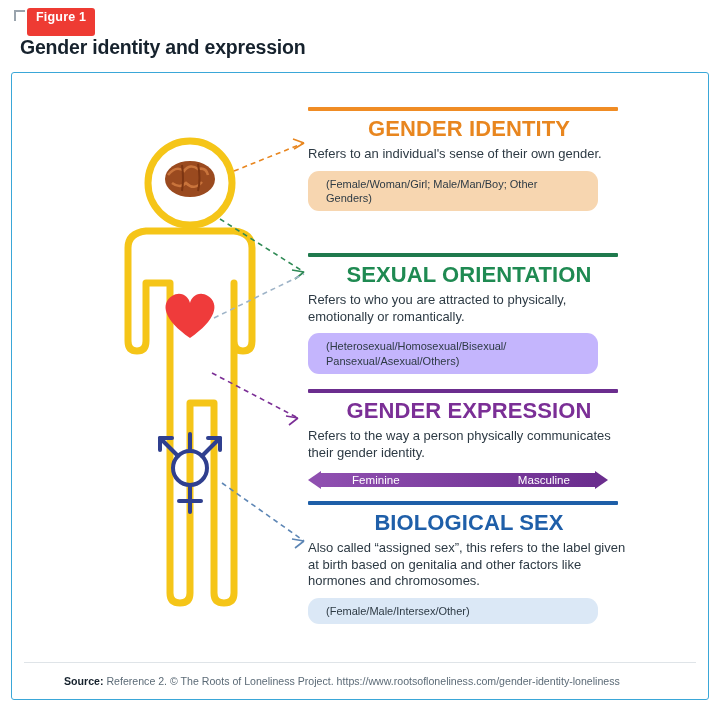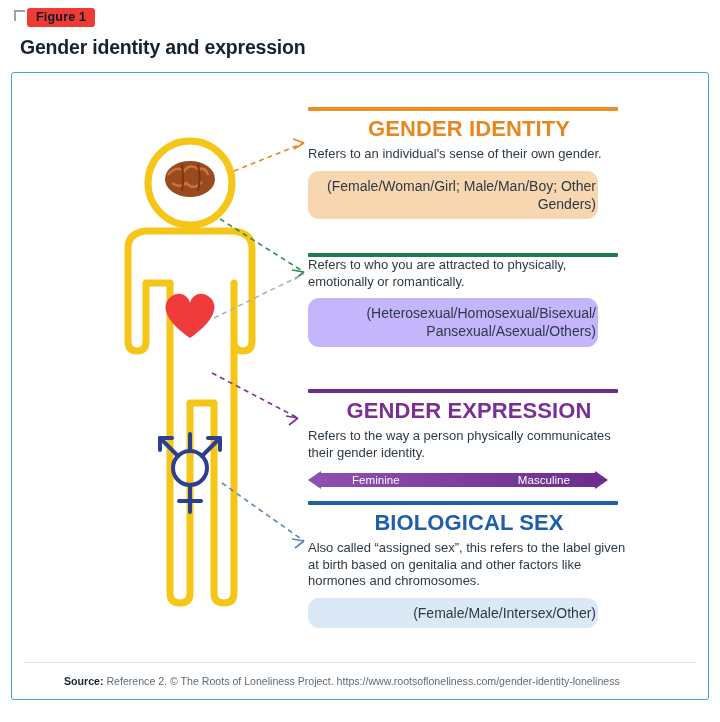--- a/index.html
+++ b/index.html
@@ -33,24 +33,24 @@
   .corner-mark {
     width: 9px;
     height: 9px;
     border-left: 2px solid #9aa4ad;
     border-top: 2px solid #9aa4ad;
     margin-top: 2px;
     margin-right: 2px;
   }
   .fig-badge {
     background: #ee3b33;
-    color: #0f172a;
+    color: #ffffff;
     font-size: 12.5px;
     font-weight: bold;
-    padding: 2px 9px 3px 9px;
+    padding: 2px 9px 12px 9px;
     border-radius: 3px;
     letter-spacing: .2px;
     line-height: 1.15;
   }
   .fig-title {
     position: absolute;
     left: 20px;
     top: 36px;
     font-size: 19.5px;
     font-weight: bold;
@@ -105,24 +105,24 @@
   }
   .block p {
     margin: 0;
     font-size: 13px;
     line-height: 1.28;
     color: #2d3a44;
   }
   .pill {
     margin-top: 8px;
     border-radius: 11px;
-    padding: 6px 2px;
-    font-size: 14px;
+    padding: 6px 18px;
+    font-size: 11px;
     line-height: 1.3;
-    text-align: right;
+    text-align: left;
     color: #2d3a44;
     width: 290px;
     box-sizing: border-box;
   }
 
   
   #block-identity { top: 34px; }
   #block-identity .rule { background: #f08c24; }
   #block-identity h3 { color: #e8861f; }
   #block-identity .pill { background: #f7d6b0; }
@@ -279,20 +279,21 @@
 
       <div class="block" id="block-identity">
         <div class="rule"></div>
         <h3>GENDER IDENTITY</h3>
         <p>Refers to an individual's sense of their own gender.</p>
         <div class="pill">(Female/Woman/Girl; Male/Man/Boy; Other Genders)</div>
       </div>
 
       <div class="block" id="block-orientation">
         <div class="rule"></div>
+        <h3>SEXUAL ORIENTATION</h3>
         <p>Refers to who you are attracted to physically, emotionally or romantically.</p>
         <div class="pill">(Heterosexual/Homosexual/Bisexual/ Pansexual/Asexual/Others)</div>
       </div>
 
       <div class="block" id="block-expression">
         <div class="rule"></div>
         <h3>GENDER EXPRESSION</h3>
         <p>Refers to the way a person physically communicates their gender identity.</p>
         <div class="spectrum">
           <div class="arrow-l"></div>

